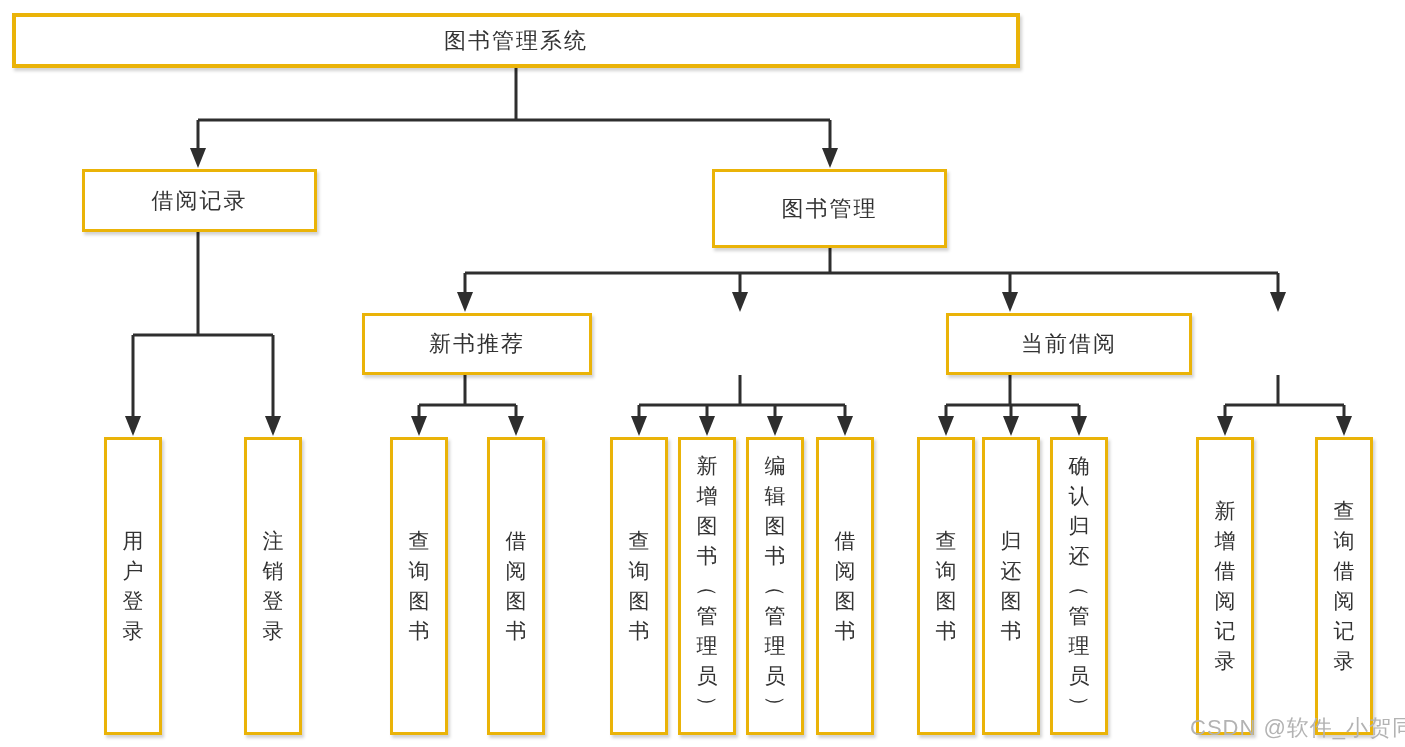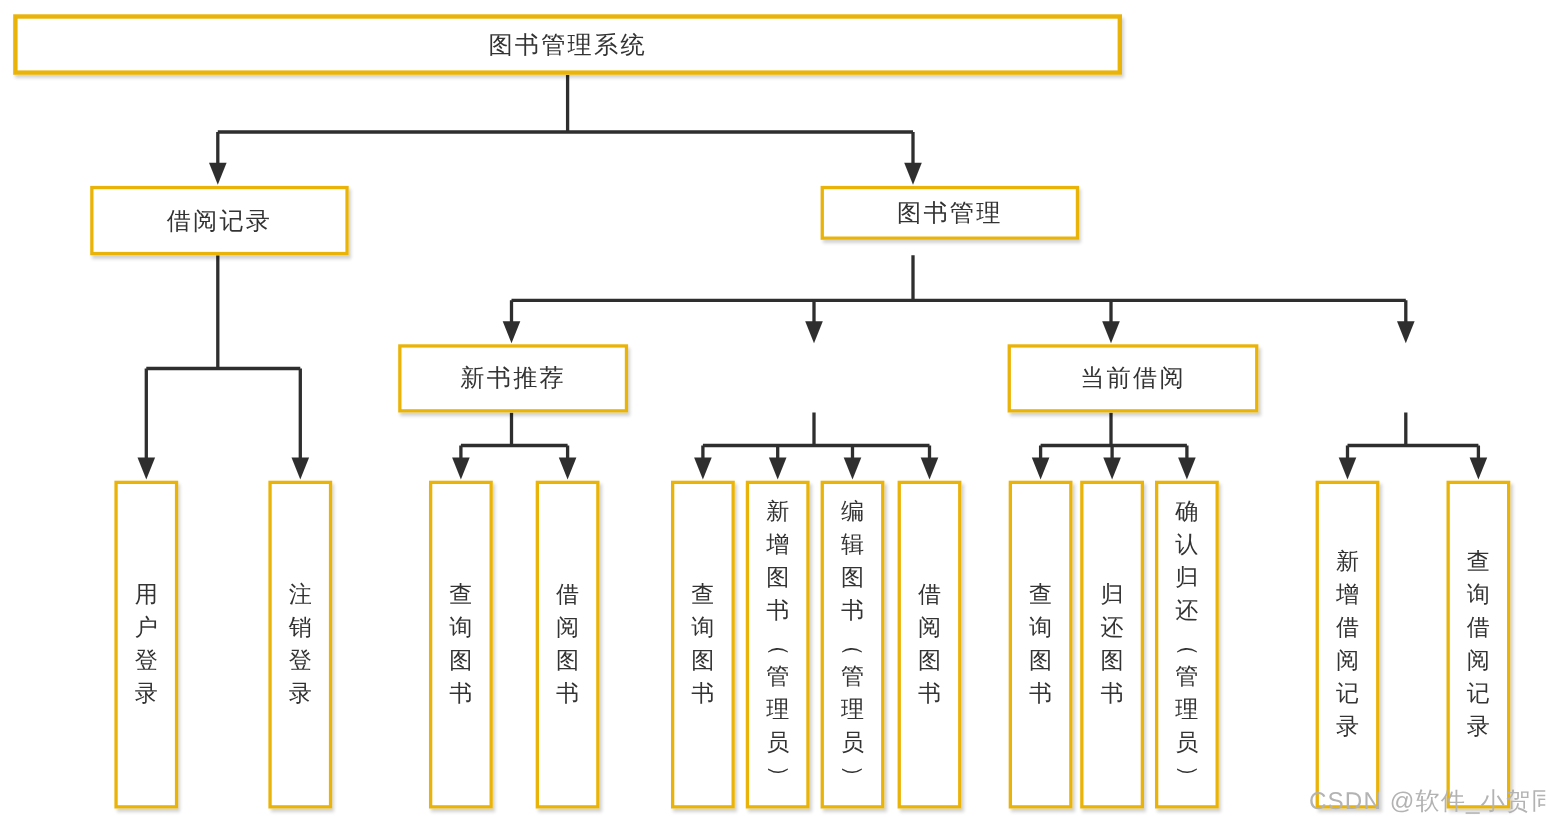--- a/index.html
+++ b/index.html
@@ -94,28 +94,28 @@
     </g>
   </svg>
 
   <div class="box h-box root-box" style="left:12px;top:13px;width:1008px;height:55px">
     <span>图书管理系统</span>
   </div>
 
   <div class="box h-box" style="left:82px;top:169px;width:235px;height:63px">
     <span>借阅记录</span>
   </div>
-  <div class="box h-box" style="left:746px;top:169px;width:235px;height:49px">
+  <div class="box h-box" style="left:712px;top:169px;width:235px;height:79px">
     <span>图书管理</span>
   </div>
 
-  <div class="box h-box" style="left:362px;top:313px;width:209px;height:62px">
+  <div class="box h-box" style="left:362px;top:313px;width:230px;height:62px">
     <span>新书推荐</span>
   </div>
-  <div class="box h-box" style="left:916px;top:313px;width:228px;height:62px">
+  <div class="box h-box" style="left:946px;top:313px;width:246px;height:62px">
     <span>当前借阅</span>
   </div>
 
   <div class="box" style="left:104px;top:437px;width:58px;height:298px">
     <span class="v-label">
         <span>用</span>
         <span>户</span>
         <span>登</span>
         <span>录</span>
       </span>

